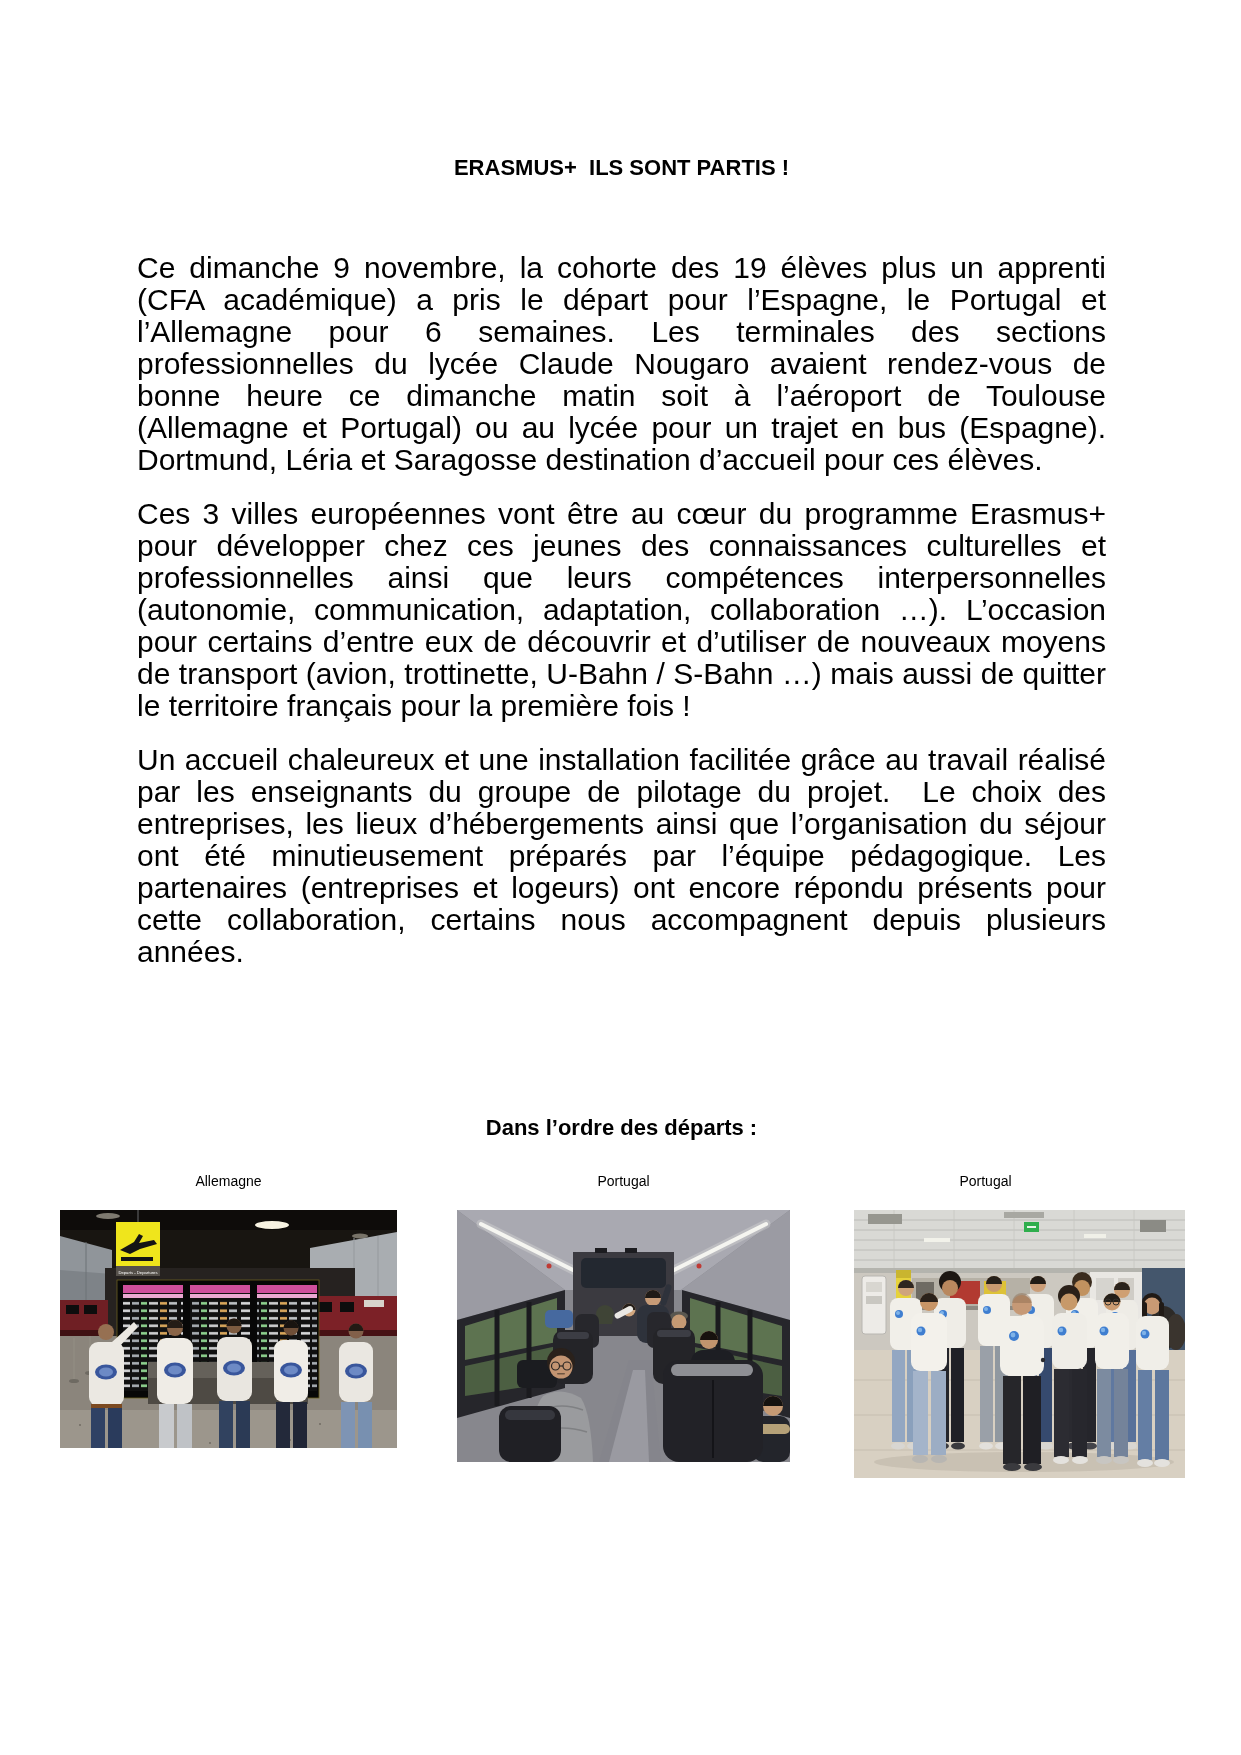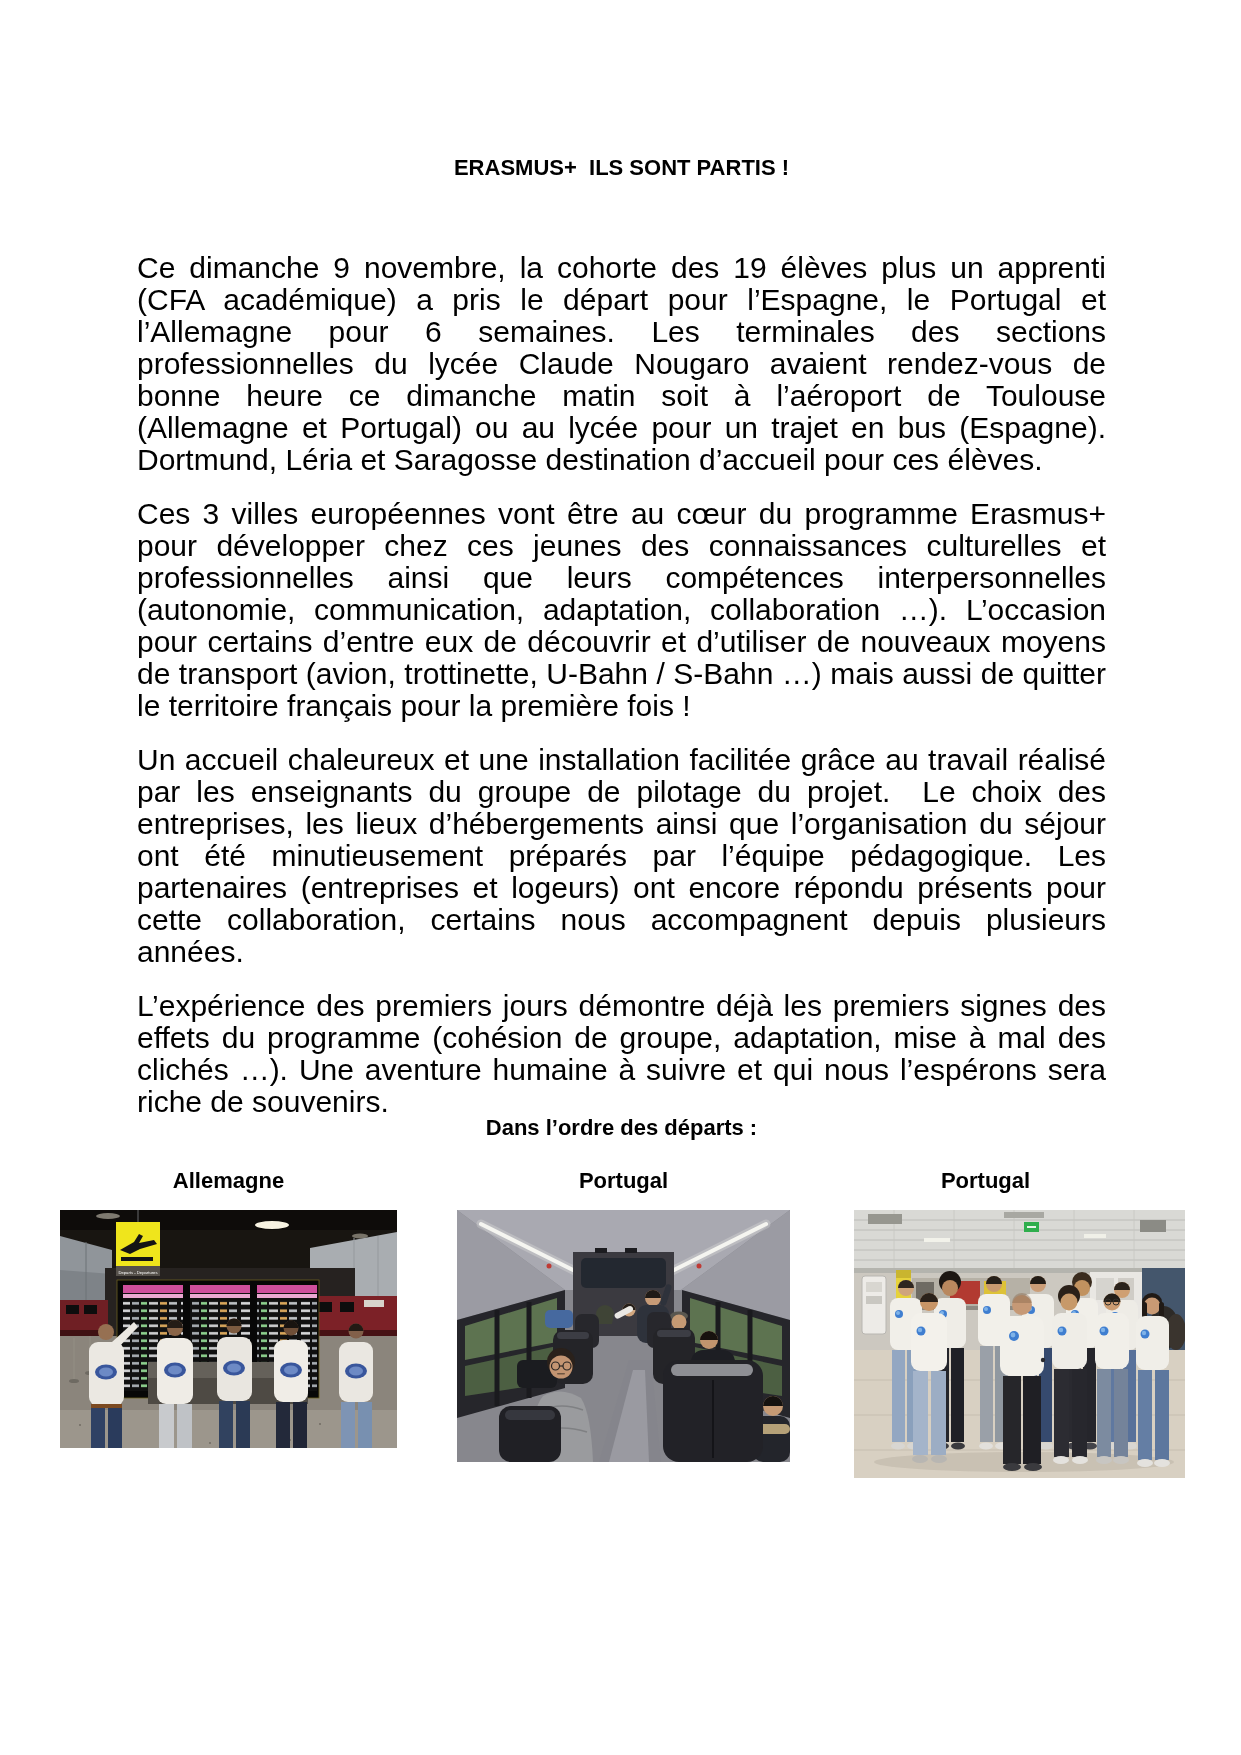--- a/index.html
+++ b/index.html
@@ -45,43 +45,42 @@
     line-height:31px;
   }
   .figure{
     position:absolute;
     top:1170px;
     margin:0;
   }
   .figure .cap{
     display:block;
     text-align:center;
-    font-size:22px;
-    font-weight:bold;
+    font-size:14px;
+    font-weight:normal;
     line-height:22px;
     height:22px;
     margin:0 0 18px 0;
   }
   .figure svg{display:block;}
   .fig-allemagne{left:60px;width:337px;}
   .fig-espagne{left:457px;width:333px;}
   .fig-portugal{left:854px;width:263px;}
   svg text{font-family:"Liberation Sans", sans-serif;}
 </style>
 </head>
 <body>
 
 <div class="page">
 
   <div class="textcol">
     <h1 class="doc-title">ERASMUS+&nbsp; ILS SONT PARTIS !</h1>
     <p class="body-par">Ce dimanche 9 novembre, la cohorte des 19 élèves plus un apprenti (CFA académique) a pris le départ pour l’Espagne, le Portugal et l’Allemagne pour 6 semaines. Les terminales des sections professionnelles du lycée Claude Nougaro avaient rendez-vous de bonne heure ce dimanche matin soit à l’aéroport de Toulouse (Allemagne et Portugal) ou au lycée pour un trajet en bus (Espagne). Dortmund, Léria et Saragosse destination d’accueil pour ces élèves.</p>
     <p class="body-par">Ces 3 villes européennes vont être au cœur du programme Erasmus+ pour développer chez ces jeunes des connaissances culturelles et professionnelles ainsi que leurs compétences interpersonnelles (autonomie, communication, adaptation, collaboration …). L’occasion pour certains d’entre eux de découvrir et d’utiliser de nouveaux moyens de transport (avion, trottinette, U-Bahn / S-Bahn …) mais aussi de quitter le territoire français pour la première fois !</p>
     <p class="body-par">Un accueil chaleureux et une installation facilitée grâce au travail réalisé par les enseignants du groupe de pilotage du projet.&nbsp; Le choix des entreprises, les lieux d’hébergements ainsi que l’organisation du séjour ont été minutieusement préparés par l’équipe pédagogique. Les partenaires (entreprises et logeurs) ont encore répondu présents pour cette collaboration, certains nous accompagnent depuis plusieurs années.</p>
-    <p class="body-par">L’expérience des premiers jours démontre déjà les premiers signes des effets du programme (cohésion de groupe, adaptation, mise à mal des clichés …). Une aventure humaine à suivre et qui nous l’espérons sera riche de souvenirs.</p>
   </div>
 
   <h2 class="section-heading">Dans l’ordre des départs :</h2>
 
   <figure class="figure fig-allemagne">
     <span class="cap">Allemagne</span>
     <svg viewBox="0 0 337 238" width="337" height="238" role="img">
       <defs>
         <pattern id="rows" width="60" height="7.5" patternUnits="userSpaceOnUse">
           <rect width="60" height="7.5" fill="#101010"></rect>

